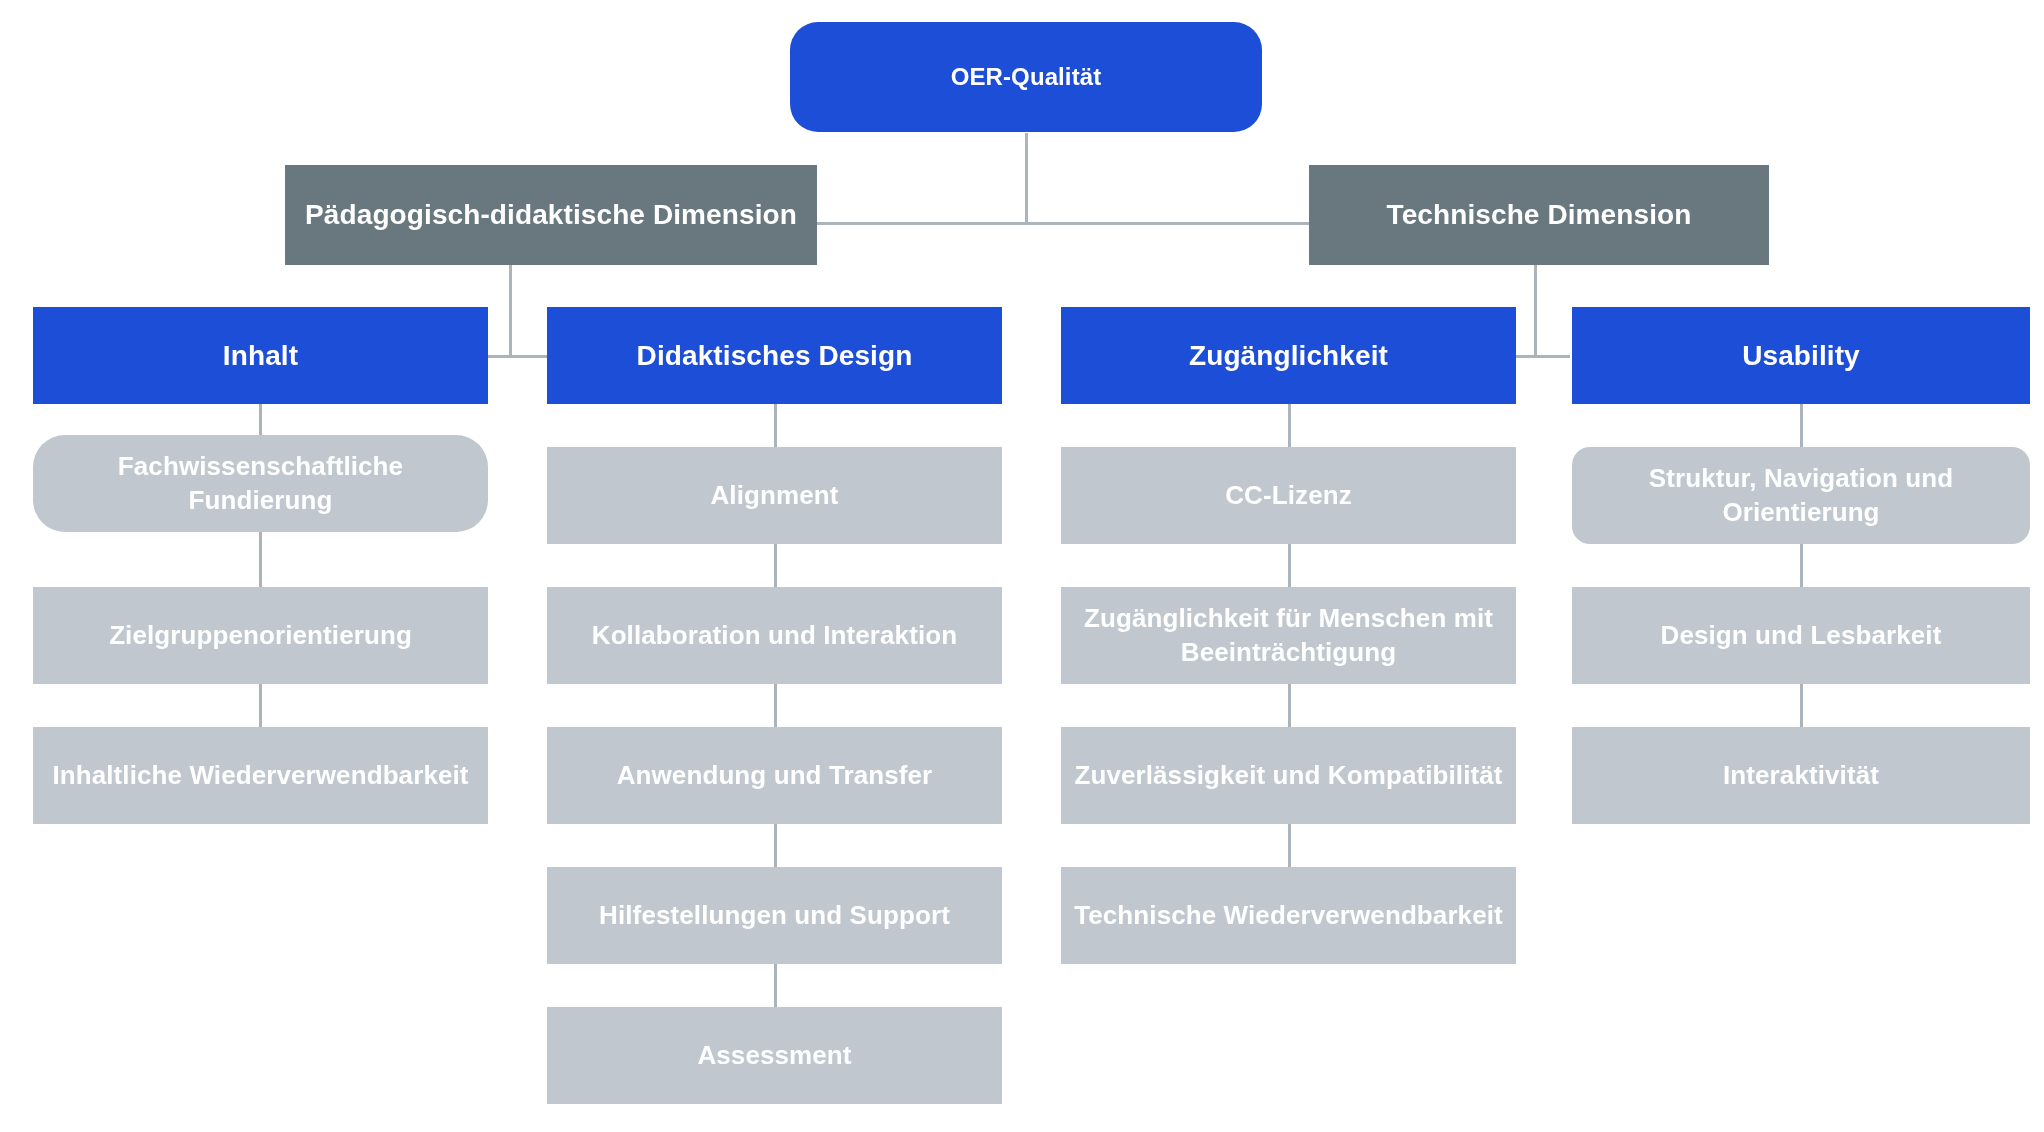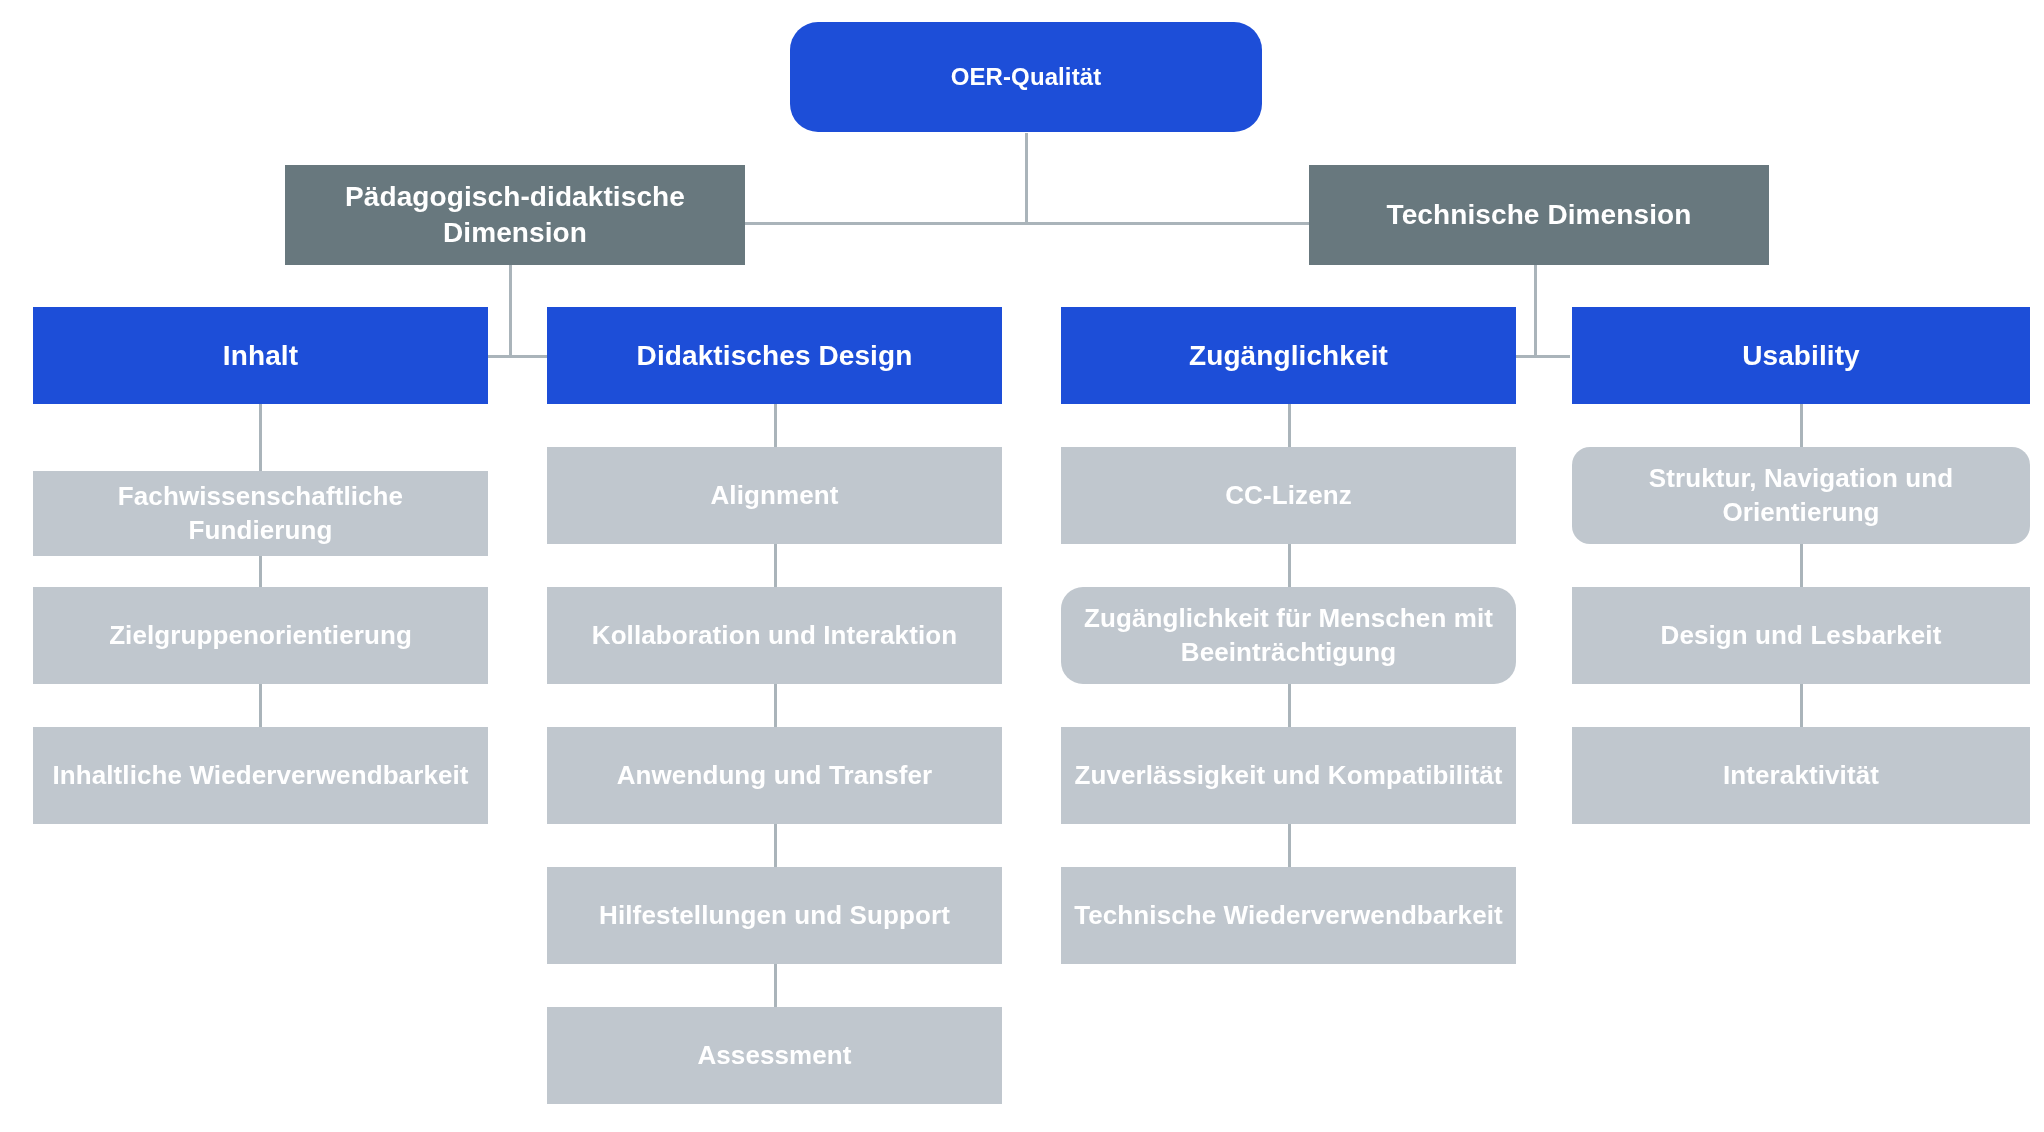--- a/index.html
+++ b/index.html
@@ -76,21 +76,21 @@
   <div class="conn conn-v" style="left:774px; top:400px; height:700px;"></div>
 
   <div class="conn conn-v" style="left:1288px; top:400px; height:560px;"></div>
 
   <div class="conn conn-v" style="left:1800px; top:400px; height:420px;"></div>
 
   <div class="node node-root" style="left:790px; top:22px; width:472px; height:110px;">
     <span>OER-Qualität</span>
   </div>
 
-  <div class="node node-dim" style="left:285px; top:165px; width:460px; height:100px;">
+  <div class="node node-dim" style="left:285px; top:165px; width:532px; height:100px;">
     <span>Pädagogisch-didaktische Dimension</span>
   </div>
 
   <div class="node node-dim" style="left:1309px; top:165px; width:460px; height:100px;">
     <span>Technische Dimension</span>
   </div>
 
   <div class="node node-cat" style="left:33px; top:307px; width:455px; height:97px;">
     <span>Inhalt</span>
   </div>
@@ -100,21 +100,21 @@
   </div>
 
   <div class="node node-cat" style="left:1061px; top:307px; width:455px; height:97px;">
     <span>Zugänglichkeit</span>
   </div>
 
   <div class="node node-cat" style="left:1572px; top:307px; width:458px; height:97px;">
     <span>Usability</span>
   </div>
 
-  <div class="node node-leaf" style="left:33px; top:471px; width:455px; height:85px;">
+  <div class="node node-leaf" style="left:33px; top:435px; width:455px; height:97px;border-radius:32px;">
     <span>Fachwissenschaftliche Fundierung</span>
   </div>
   <div class="node node-leaf" style="left:33px; top:587px; width:455px; height:97px;">
     <span>Zielgruppenorientierung</span>
   </div>
   <div class="node node-leaf" style="left:33px; top:727px; width:455px; height:97px;">
     <span>Inhaltliche Wiederverwendbarkeit</span>
   </div>
 
   <div class="node node-leaf" style="left:547px; top:447px; width:455px; height:97px;">
@@ -129,21 +129,21 @@
   <div class="node node-leaf" style="left:547px; top:867px; width:455px; height:97px;">
     <span>Hilfestellungen und Support</span>
   </div>
   <div class="node node-leaf" style="left:547px; top:1007px; width:455px; height:97px;">
     <span>Assessment</span>
   </div>
 
   <div class="node node-leaf" style="left:1061px; top:447px; width:455px; height:97px;">
     <span>CC-Lizenz</span>
   </div>
-  <div class="node node-leaf" style="left:1061px; top:587px; width:455px; height:97px;border-radius:22px;">
+  <div class="node node-leaf" style="left:1061px; top:587px; width:455px; height:97px;">
     <span>Zugänglichkeit für Menschen mit Beeinträchtigung</span>
   </div>
   <div class="node node-leaf" style="left:1061px; top:727px; width:455px; height:97px;">
     <span>Zuverlässigkeit und Kompatibilität</span>
   </div>
   <div class="node node-leaf" style="left:1061px; top:867px; width:455px; height:97px;">
     <span>Technische Wiederverwendbarkeit</span>
   </div>
 
   <div class="node node-leaf" style="left:1572px; top:447px; width:458px; height:97px;border-radius:18px;">

